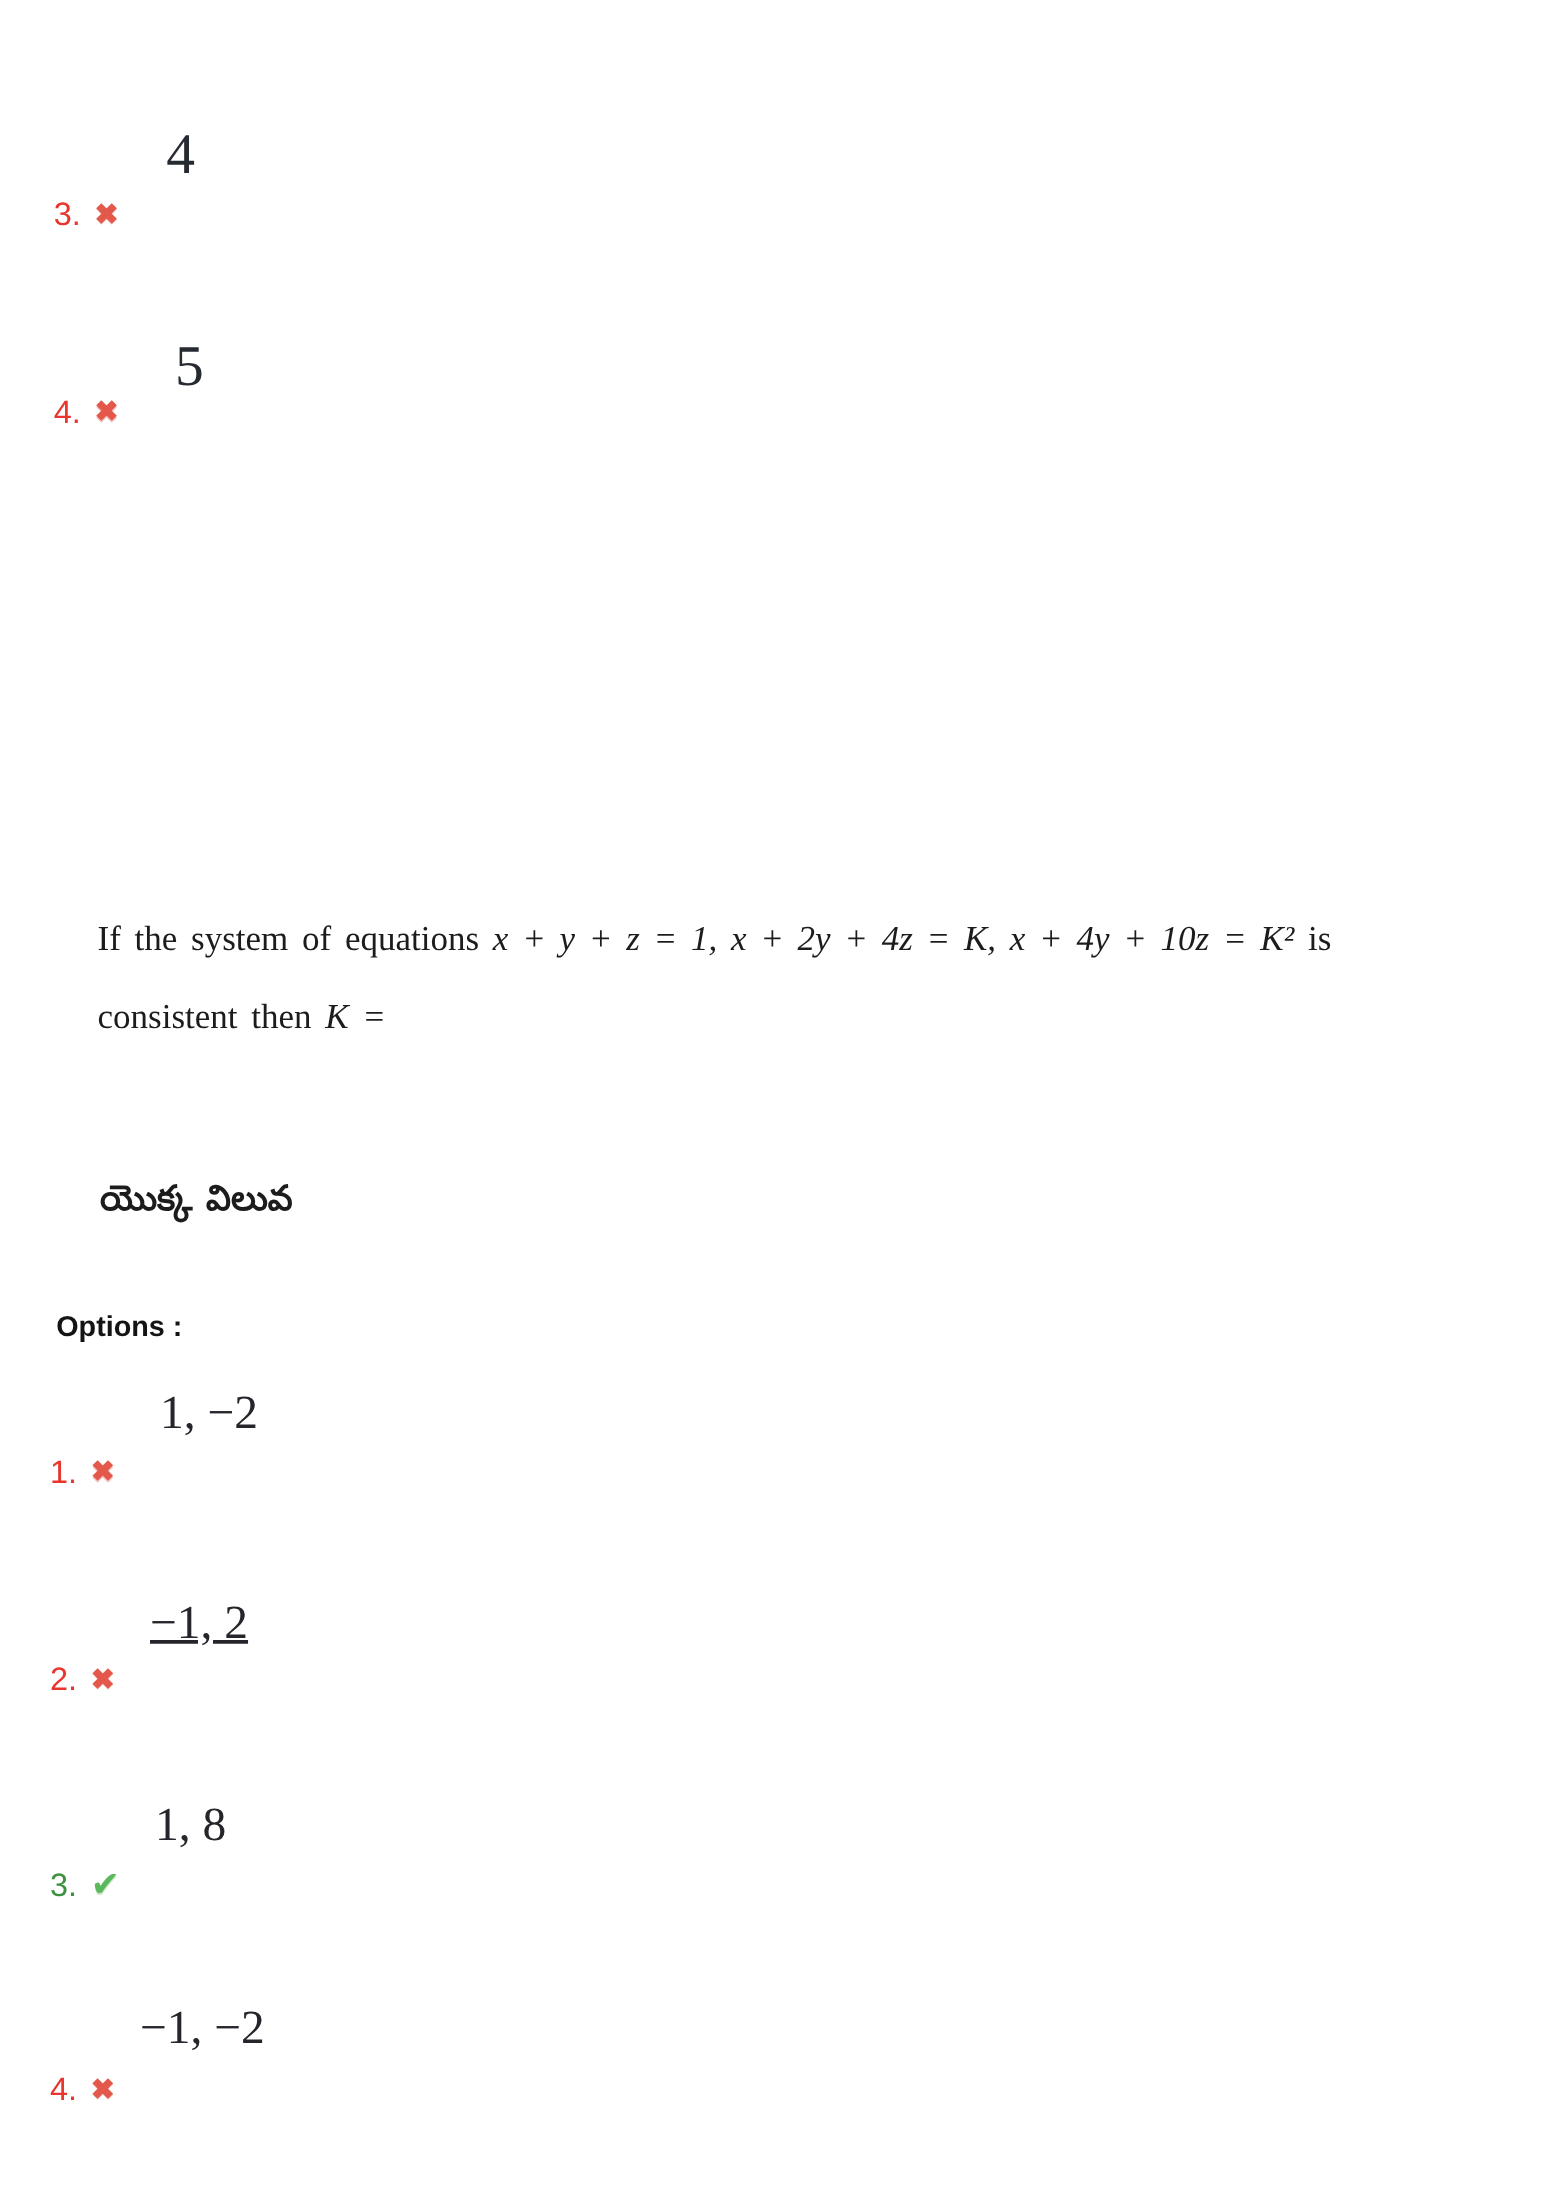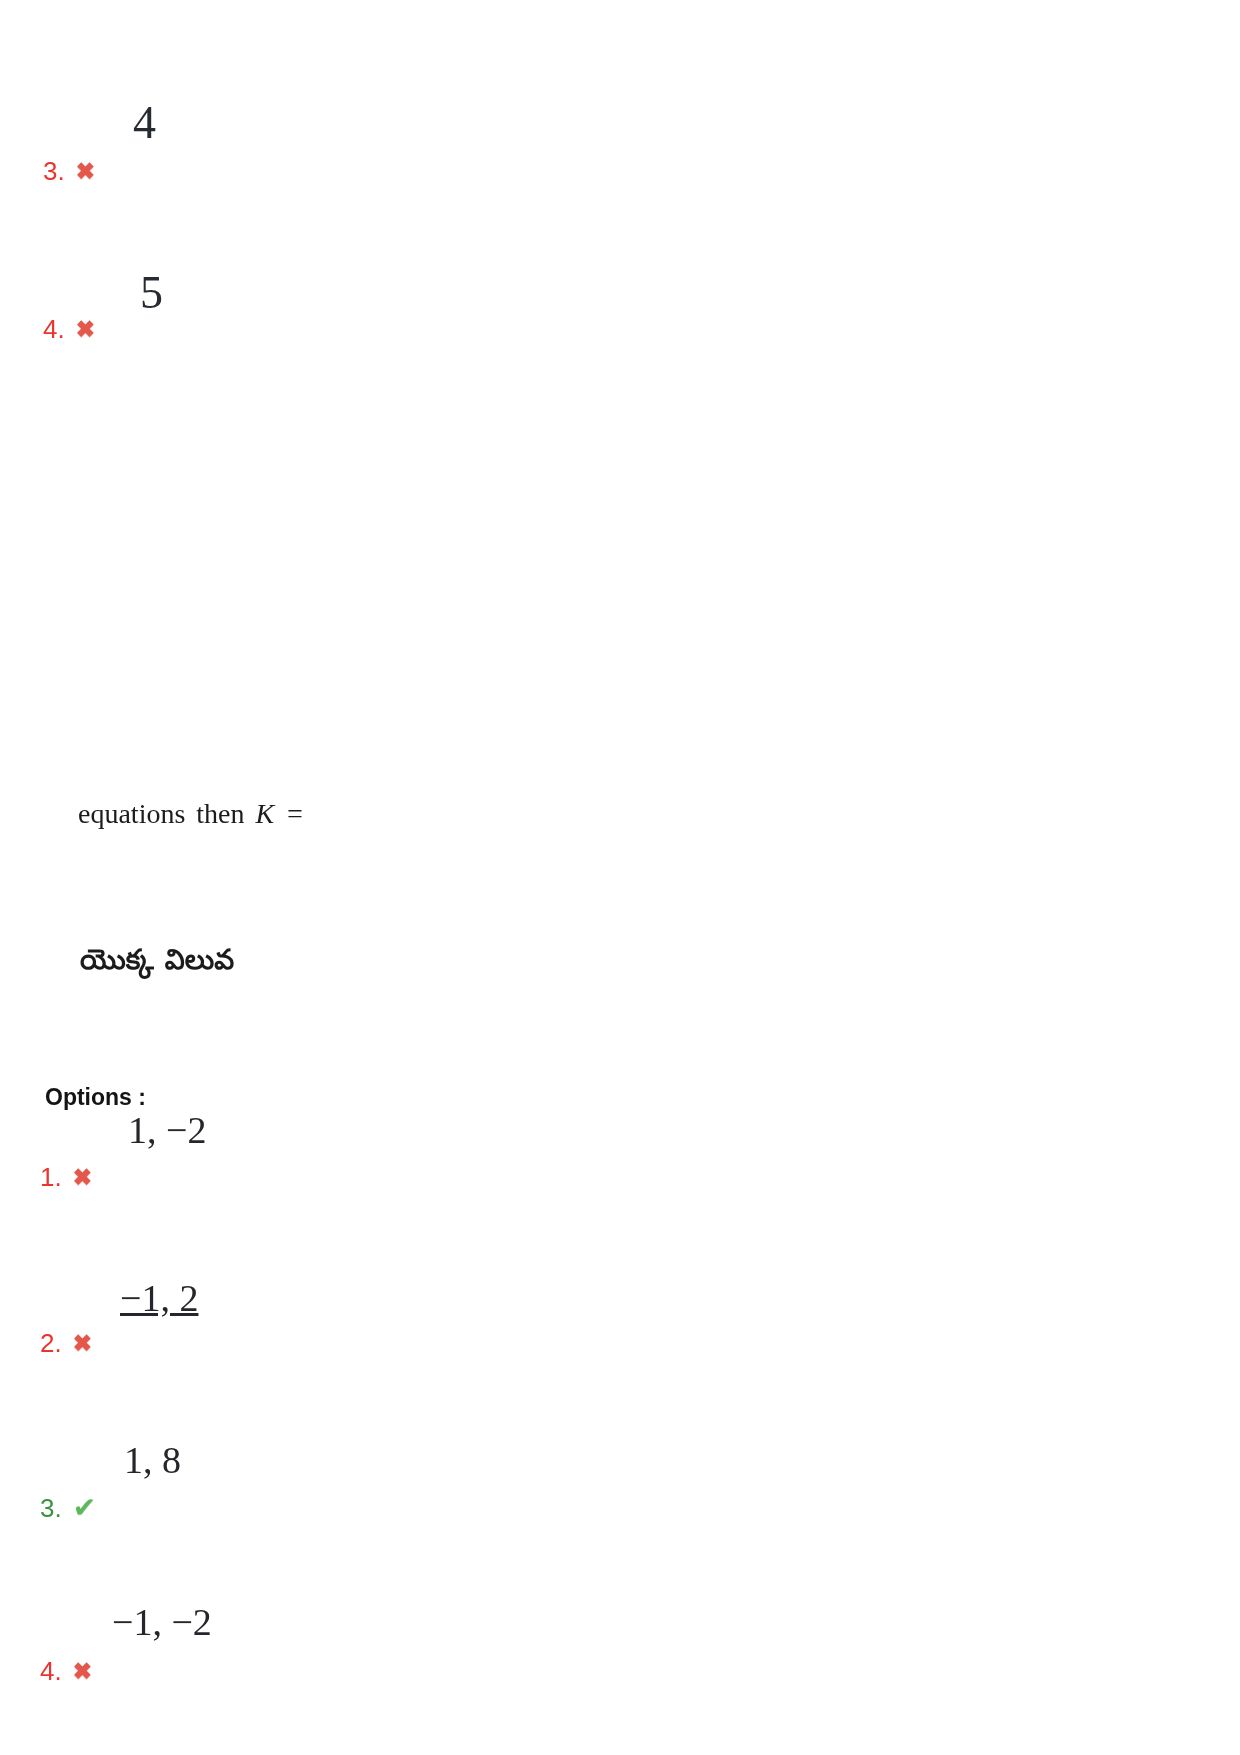--- a/index.html
+++ b/index.html
@@ -75,43 +75,45 @@
     white-space: nowrap;
     word-spacing: 4px;
   }
   .q-line .math { font-style: italic; }
 
   .options-heading {
     font-weight: 700;
     font-size: 23px;
     color: #141414;
     white-space: nowrap;
-    margin-top: 36px;
   }
 </style>
 </head>
 <body>
 
 <div class="page">
 
   <div class="abs opt-value-lg" style="left:133px; top:96px;">4</div>
   <div class="abs marker wrong" style="left:43px; top:158px;">
     <span class="opt-num">3.</span>
     <span class="icon-cross">✖</span>
   </div>
 
   <div class="abs opt-value-lg" style="left:140px; top:266px;">5</div>
   <div class="abs marker wrong" style="left:43px; top:316px;">
     <span class="opt-num">4.</span>
     <span class="icon-cross">✖</span>
   </div>
 
 
+  <div class="abs q-line" style="left:78px; top:736px;">
+    <span>If the system of equations  </span><span class="math">x + y + z = 1,   x + 2y + 4z = K,   x + 4y + 10z = K²</span><span>  is</span>
+  </div>
   <div class="abs q-line" style="left:78px; top:798px;">
-    <span>equations then </span><span class="math">K =</span>
+    <span>consistent then </span><span class="math">K =</span>
   </div>
 
   <div class="abs q-line" style="left:80px; top:944px;font-weight:bold;">
     <span>యొక్క విలువ</span>
   </div>
 
   <div class="abs options-heading" style="left:45px; top:1048px;">Options :</div>
 
   <div class="abs opt-value" style="left:128px; top:1108px;">1, −2</div>
   <div class="abs marker wrong" style="left:40px; top:1164px;">

